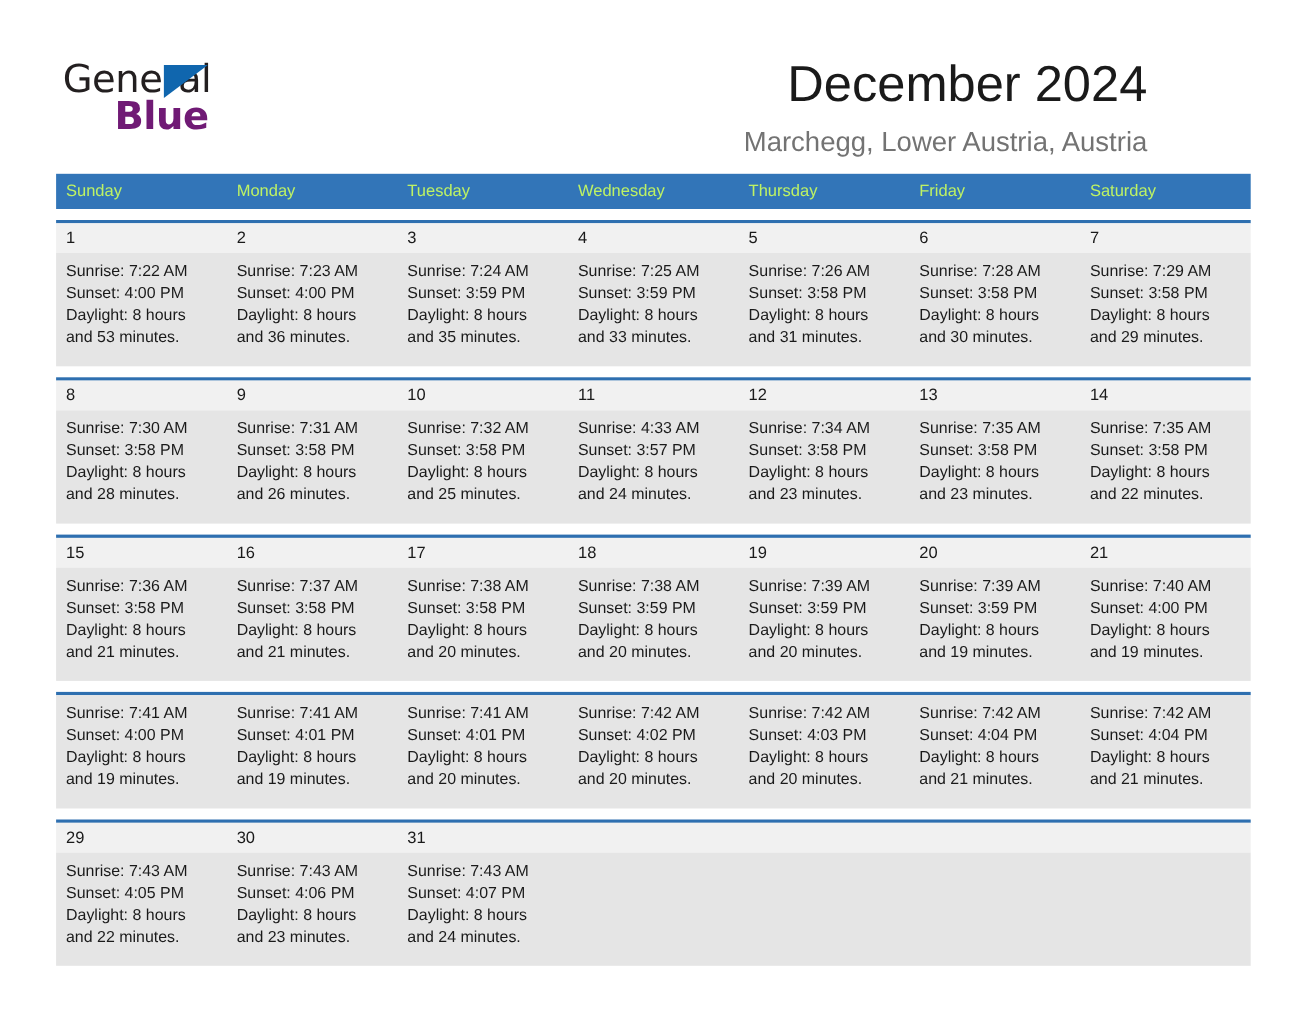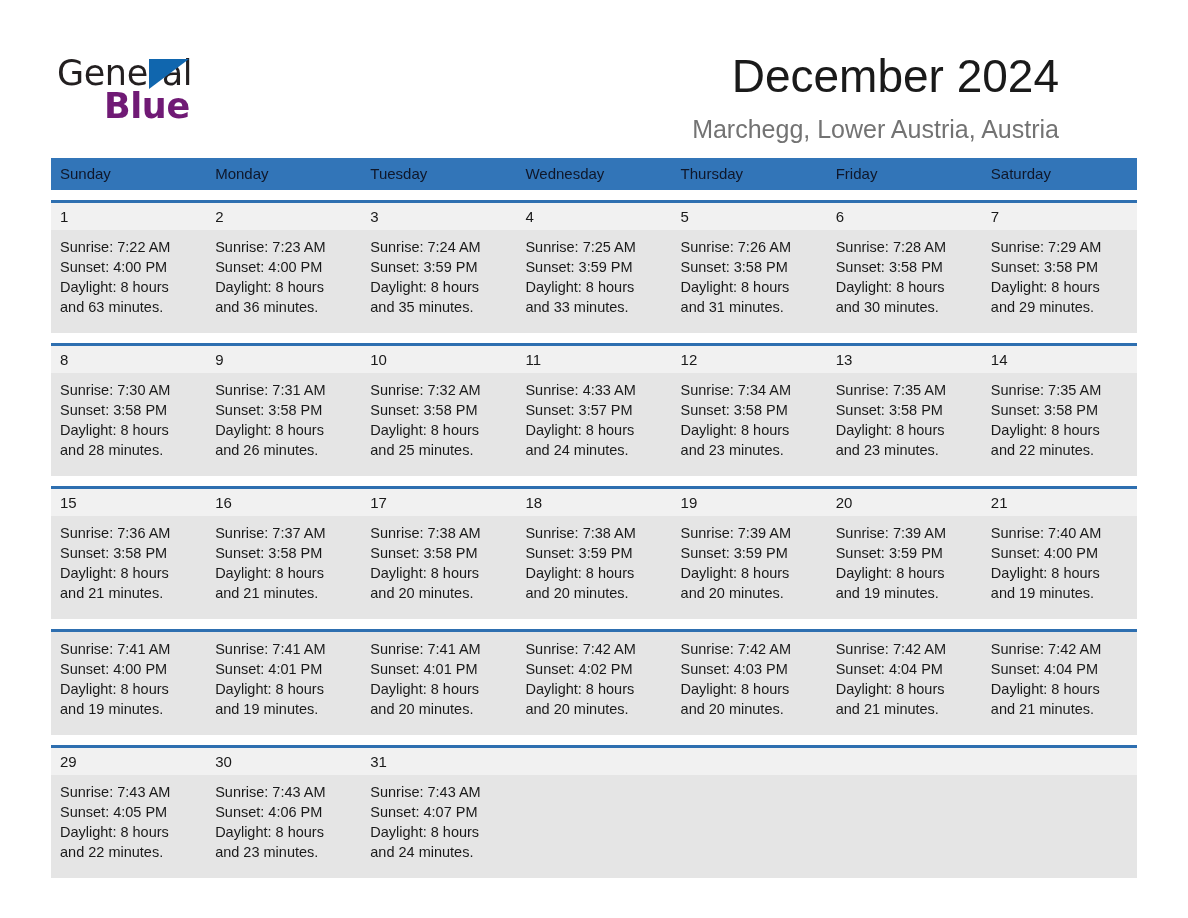--- a/index.html
+++ b/index.html
@@ -22,21 +22,20 @@
     box-sizing: border-box;
   }
 
   
   .header {
     position: absolute;
     left: 0;
     top: 0;
     width: 1097px;
     height: 155px;
-    padding-left: 16px;
   }
   .logo {
     position: absolute;
     left: 57px;
     top: 53px;
     width: 200px;
     height: 72px;
   }
   .logo-general {
     position: absolute;
@@ -104,21 +103,21 @@
     width: 100%;
     background: #3275b8;
     height: 32px;
   }
   .dow-cell {
     flex: 1 1 0;
     box-sizing: border-box;
     padding: 6px 0 0 9px;
     font-size: 15px;
     line-height: 20px;
-    color: #0f172a;
+    color: #bef264;
     font-weight: 400;
     overflow: hidden;
     white-space: nowrap;
   }
 
   .week {
     width: 100%;
     border-top: 3px solid #2e6fb0;
     margin-top: 10px;
   }
@@ -198,21 +197,21 @@
         <div class="num-cell">4</div>
         <div class="num-cell">5</div>
         <div class="num-cell">6</div>
         <div class="num-cell">7</div>
       </div>
       <div class="week-details">
         <div class="detail-cell">
           <div class="detail-line">Sunrise: 7:22 AM</div>
           <div class="detail-line">Sunset: 4:00 PM</div>
           <div class="detail-line">Daylight: 8 hours</div>
-          <div class="detail-line">and 63 minutes.</div>
+          <div class="detail-line">and 53 minutes.</div>
         </div>
         <div class="detail-cell">
           <div class="detail-line">Sunrise: 7:23 AM</div>
           <div class="detail-line">Sunset: 4:00 PM</div>
           <div class="detail-line">Daylight: 8 hours</div>
           <div class="detail-line">and 36 minutes.</div>
         </div>
         <div class="detail-cell">
           <div class="detail-line">Sunrise: 7:24 AM</div>
           <div class="detail-line">Sunset: 3:59 PM</div>

